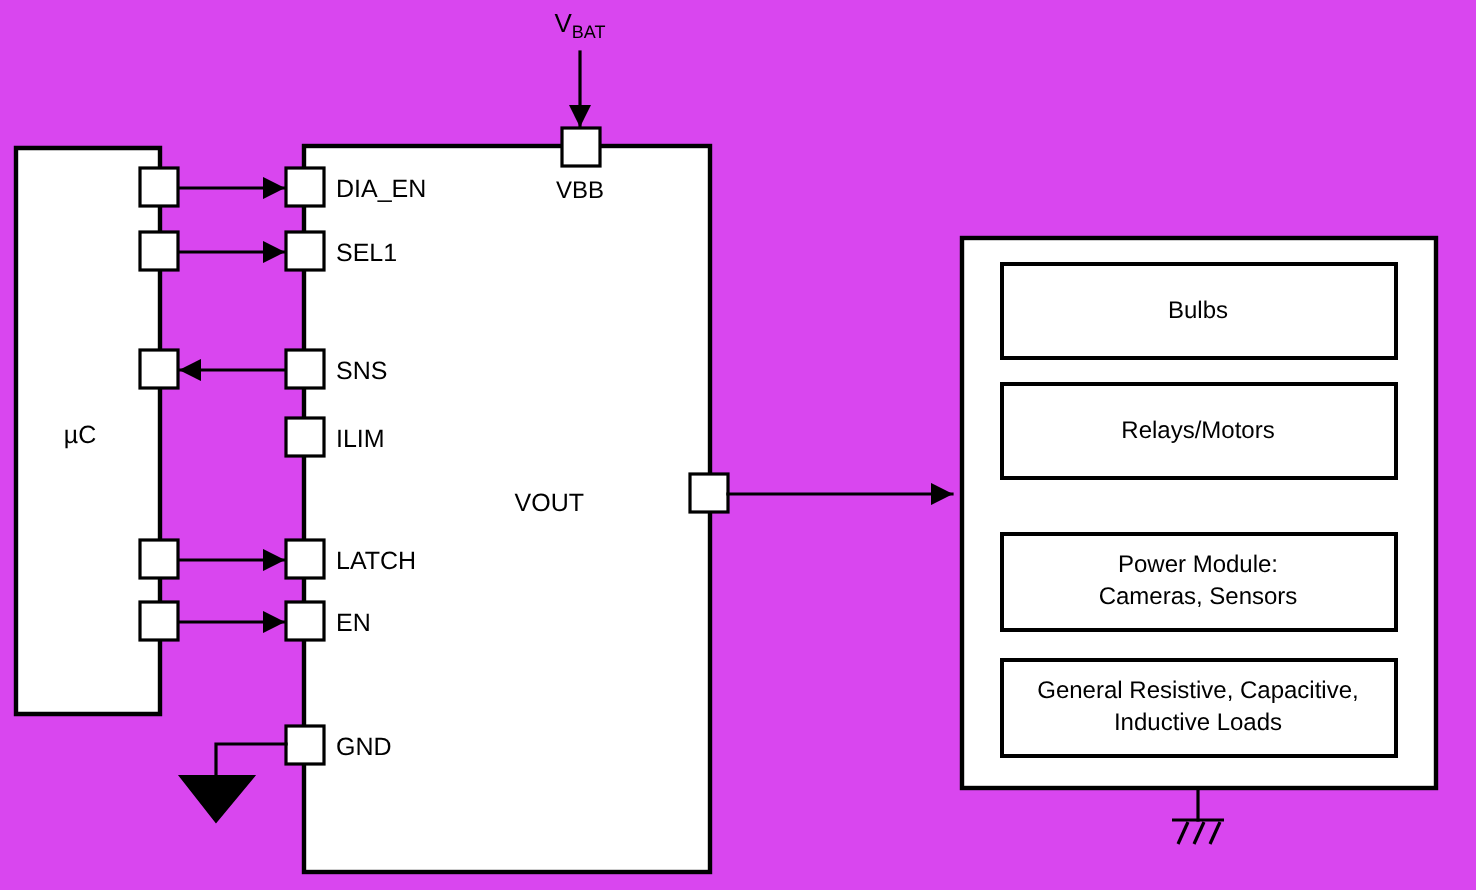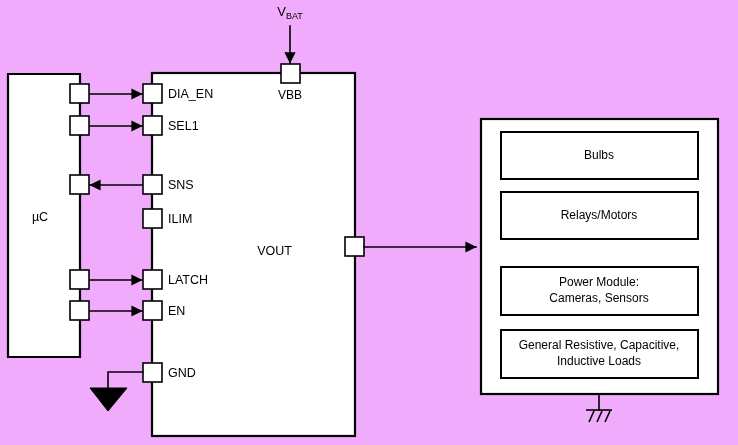--- a/index.html
+++ b/index.html
@@ -8,21 +8,21 @@
     padding: 0;
     background: #ffffff;
   }
   body {
     font-family: "Liberation Sans", sans-serif;
   }
   #diagram-root {
     position: relative;
     width: 738px;
     height: 445px;
-    background: #f0abfc;
+    background: #d946ef;
     overflow: hidden;
   }
   #diagram-svg {
     position: absolute;
     left: 0;
     top: 0;
     width: 738px;
     height: 445px;
     display: block;
   }

